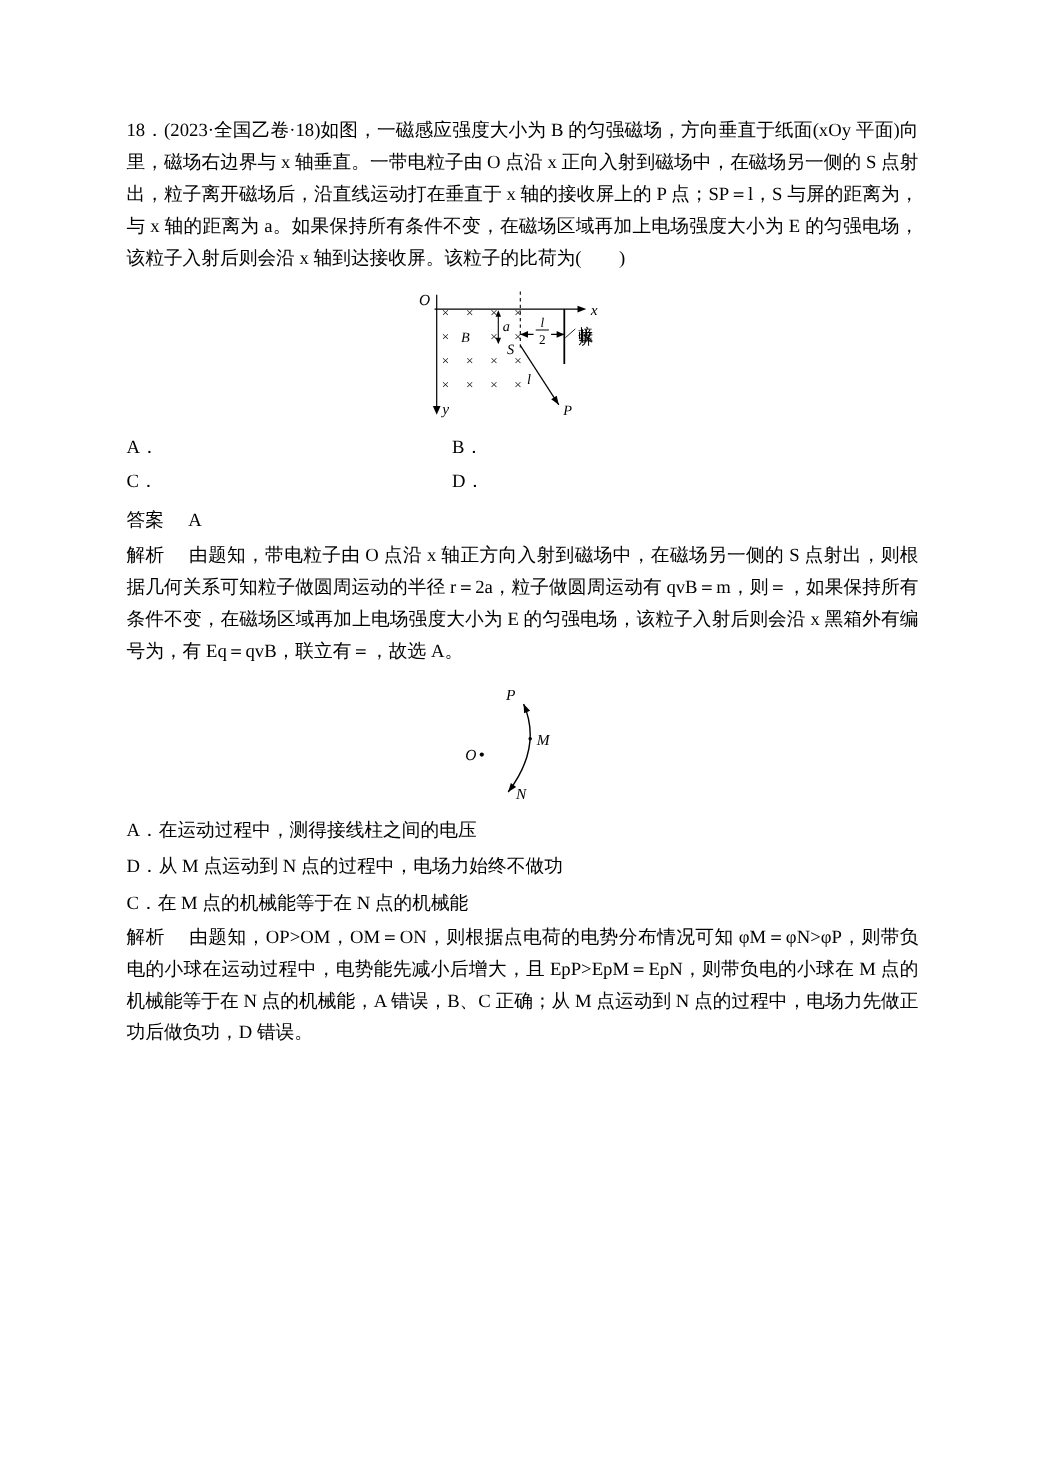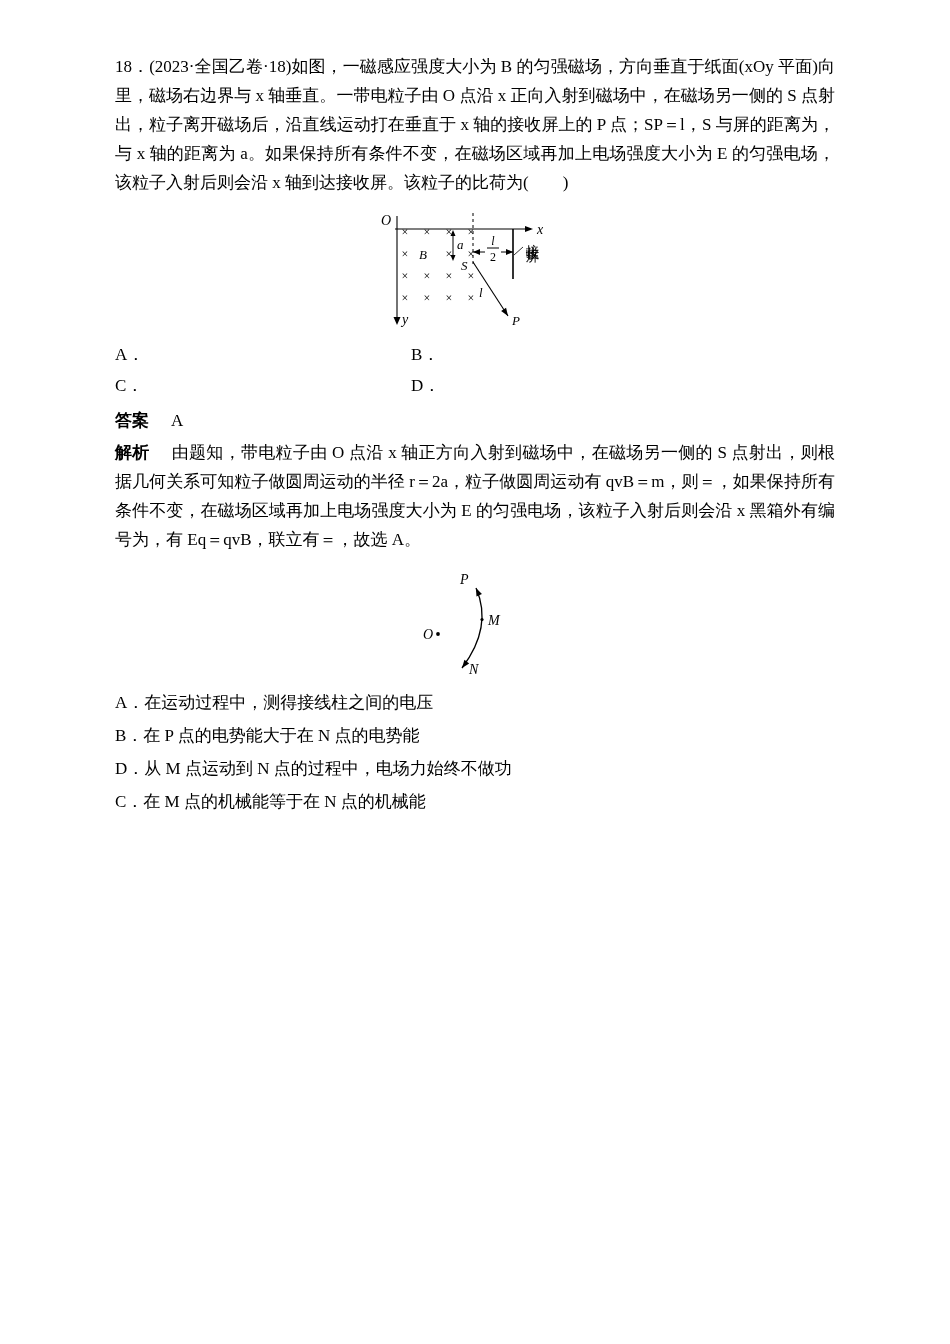--- a/index.html
+++ b/index.html
@@ -1,24 +1,24 @@
 <!DOCTYPE html>
 <html><head>
 <meta charset="utf-8">
 <style>
   html,body{margin:0;padding:0;background:#fff;}
   body{
     width:950px;min-height:1344px;
     font-family:"Liberation Serif","DejaVu Serif",serif;
     color:#000;font-size:17px;
   }
-  .content{padding:52px 115px 80px 115px;}
+  .content{padding:104px 115px 80px 115px;}
   .para{margin:0;text-align:justify;line-height:29px;word-break:break-all;}
   .problem{margin:0 0 18px 0;}
-  .lbl{font-weight:bold;margin-right:1.3em;margin-top:34px;}
+  .lbl{font-weight:normal;margin-right:1.3em;margin-top:34px;}
   .ans-line{margin:4px 0 2px 0;line-height:31px;}
   
   .opts-grid{display:grid;grid-template-columns:296px auto;line-height:31px;margin:2px 0;}
   .opts-list div{line-height:33px;}
   
   .fig{position:relative;margin:10px auto 6px auto;}
   .fig18{width:200px;height:126px;}
   .fig19{width:130px;height:108px;}
   .fig svg{display:block;}
   .fig svg text{font-family:"Liberation Serif","DejaVu Serif",serif;}
@@ -119,22 +119,22 @@
         <circle cx="72" cy="47.5" r="1.6" fill="#000"></circle>
         <text x="78" y="53" font-size="14" class="var">M</text>
         <text x="13" y="67" font-size="14" class="var">O</text>
         <circle cx="28" cy="62" r="1.9" fill="#000"></circle>
         <text x="59" y="102" font-size="14" class="var">N</text>
       </svg>
     </div>
 
     <div class="opts-list">
       <div>A．在运动过程中，测得接线柱之间的电压</div>
-      <div>B．在 P 点的电势能大于在 N 点的电势能</div>
       <div>D．从 M 点运动到 N 点的过程中，电场力始终不做功</div>
       <div>C．在 M 点的机械能等于在 N 点的机械能</div>
     </div>
 
 
+    <p class="para"><span class="lbl">解析</span><span>由题知，OP&gt;OM，OM＝ON，则根据点电荷的电势分布情况可知 φM＝φN&gt;φP，则带负电的小球在运动过程中，电势能先减小后增大，且 EpP&gt;EpM＝EpN，则带负电的小球在 M 点的机械能等于在 N 点的机械能，A 错误，B、C 正确；从 M 点运动到 N 点的过程中，电场力先做正功后做负功，D 错误。</span></p>
   </section>
 
 
 </main>
 
 </body></html>

